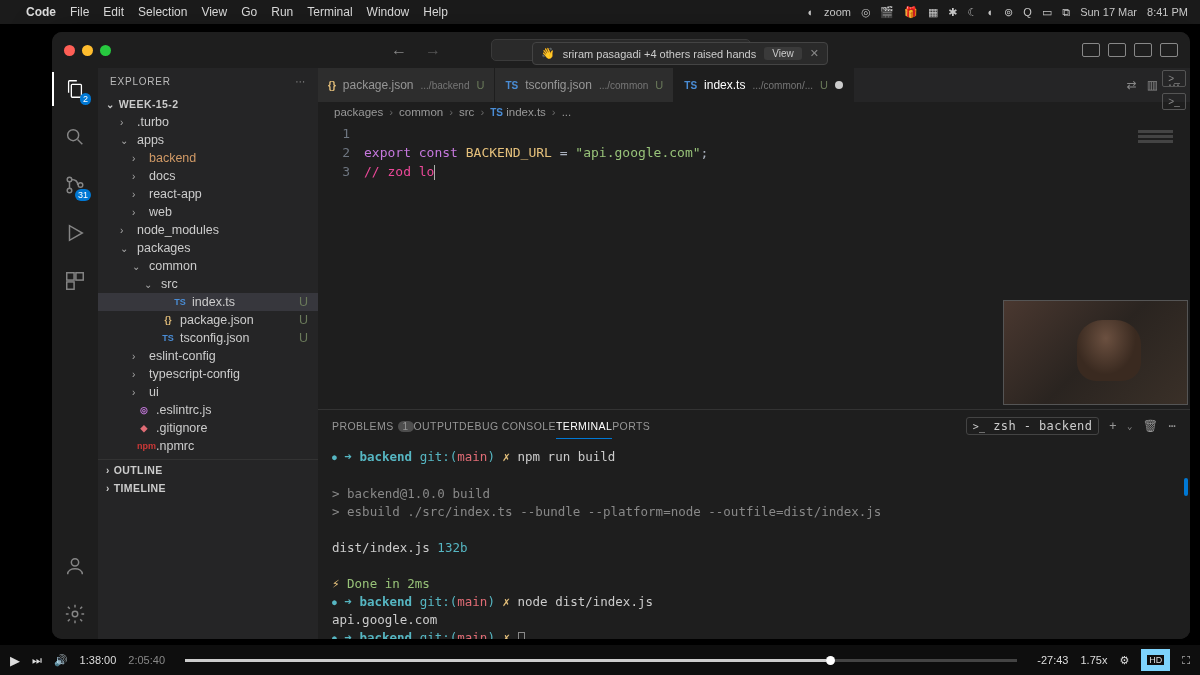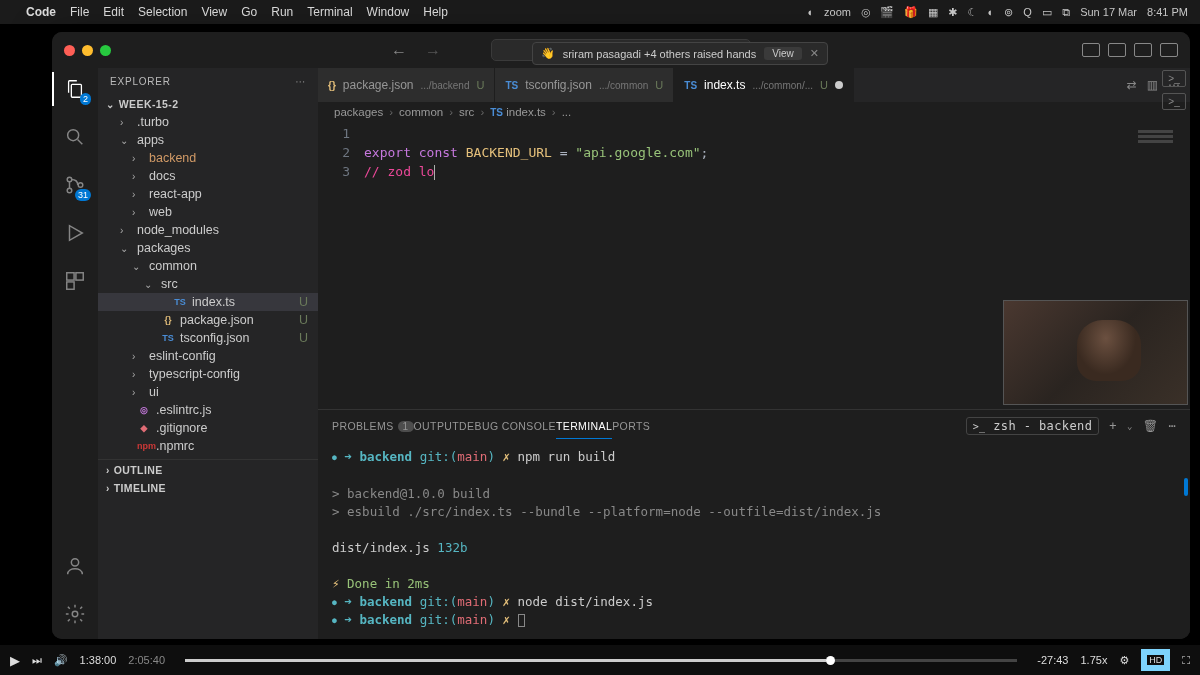--- a/index.html
+++ b/index.html
@@ -391,20 +391,21 @@
           <div class="term-scrollbar-indicator"></div>
         <div><span class="term-dot">●</span> <span class="term-cyan">➜  </span><span class="term-cyan term-bold">backend</span> <span class="term-blue">git:(</span><span class="term-red">main</span><span class="term-blue">)</span> <span class="term-yellow">✗</span> npm run build</div>
             <div>&nbsp;</div>
             <div><span class="term-gray">&gt; backend@1.0.0 build</span></div>
             <div><span class="term-gray">&gt; esbuild ./src/index.ts --bundle --platform=node --outfile=dist/index.js</span></div>
             <div>&nbsp;</div>
             <div>  dist/index.js  <span class="term-cyan">132b</span></div>
             <div>&nbsp;</div>
             <div><span class="term-yellow">⚡</span> <span class="term-green">Done in 2ms</span></div>
             <div><span class="term-dot">●</span> <span class="term-cyan">➜  </span><span class="term-cyan term-bold">backend</span> <span class="term-blue">git:(</span><span class="term-red">main</span><span class="term-blue">)</span> <span class="term-yellow">✗</span> node dist/index.js</div>
+            <div>api.google.com</div>
             <div><span class="term-dot">●</span> <span class="term-cyan">➜  </span><span class="term-cyan term-bold">backend</span> <span class="term-blue">git:(</span><span class="term-red">main</span><span class="term-blue">)</span> <span class="term-yellow">✗</span> <span style="display:inline-block;width:7px;height:13px;border:1px solid #888;vertical-align:middle"></span></div>
           </div>
         <div class="panel-side">
           <span>&gt;_</span>
           <span>&gt;_</span>
         </div>
       </div>
     </div>
   </div>
 </div>

